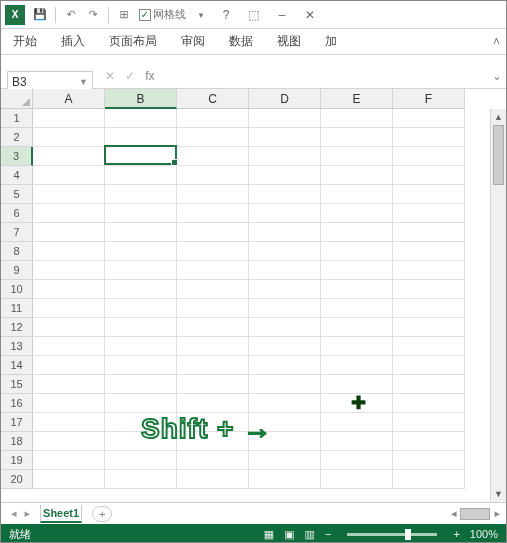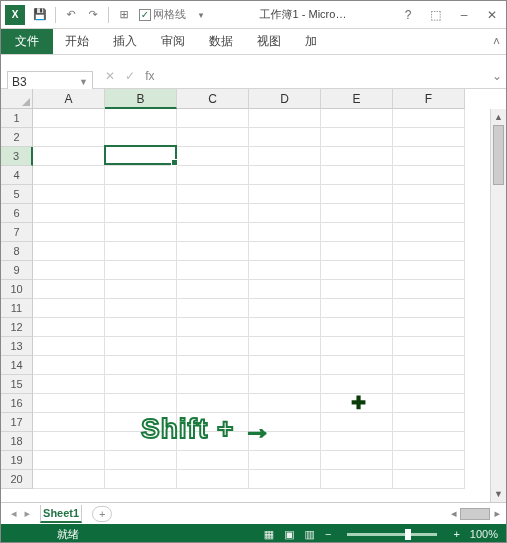--- a/index.html
+++ b/index.html
@@ -57,21 +57,21 @@
   .sheet-tabs { height:22px; border-top:1px solid #ccc; display:flex; align-items:center; font-size:11px; background:#fff; }
   .sheet-nav { display:flex; gap:8px; padding:0 10px; color:#999; }
   .sheet-nav span { cursor:pointer; }
   .sheet-tab { border:1px solid #ccc; border-top:none; padding:2px 2px; background:#fff; color:#217346; font-weight:bold; border-bottom:2px solid #217346; cursor:pointer; }
   .sheet-add { width:20px; height:16px; border:1px solid #ccc; border-radius:8px; text-align:center; line-height:14px; color:#888; margin-left:10px; cursor:pointer; }
   .hscroll { margin-left:auto; display:flex; align-items:center; gap:4px; padding:0 6px; color:#888; }
   .hscroll .hthumb { width:30px; height:12px; background:#cdcdcd; border:1px solid #aaa; }
 
   
   .status { height:20px; background:#0e6b3c; color:#fff; display:flex; align-items:center; font-size:11px; padding:0 8px; }
-  .status .ready { flex:0 0 auto;margin-left:48px; }
+  .status .ready { flex:0 0 auto; }
   .status .views { margin-left:auto; display:flex; gap:10px; align-items:center; }
   .status .views span { cursor:pointer; opacity:0.9; }
   .zoom-slider { width:90px; height:3px; background:#a9d3b9; position:relative; margin:0 6px; }
   .zoom-slider .knob { position:absolute; top:-4px; left:58px; width:6px; height:11px; background:#fff; }
   .chk { display:inline-block; width:12px; height:12px; border:1px solid #888; text-align:center; line-height:10px; font-size:10px; color:#217346; margin-right:2px; }
 </style>
 </head>
 <body>
 
 <div class="titlebar">
@@ -79,33 +79,32 @@
   <div class="qat">
     <span class="ico">💾</span>
     <span class="qat-sep"></span>
     <span class="ico">↶</span>
     <span class="ico">↷</span>
     <span class="qat-sep"></span>
     <span class="ico">⊞</span>
     <span><span class="chk">✓</span><span>网格线</span></span>
     <span class="ico" style="font-size:9px;">▾</span>
   </div>
-  <div class="title-text">工作簿1 - Micro…</div>
   <div class="win-controls">
     <div>?</div>
     <div>⬚</div>
     <div>–</div>
     <div class="close">✕</div>
   </div>
 </div>
 
 <div class="ribbon">
-  <div class="file-tab">文件</div>
   <div class="tab">开始</div>
   <div class="tab">插入</div>
+  <div class="tab">页面布局</div>
   <div class="tab">审阅</div>
   <div class="tab">数据</div>
   <div class="tab">视图</div>
   <div class="tab">加</div>
   <div class="ribbon-right">˄</div>
 </div>
 
 <div class="fbar">
   <div class="namebox">
     <span>B3</span>

